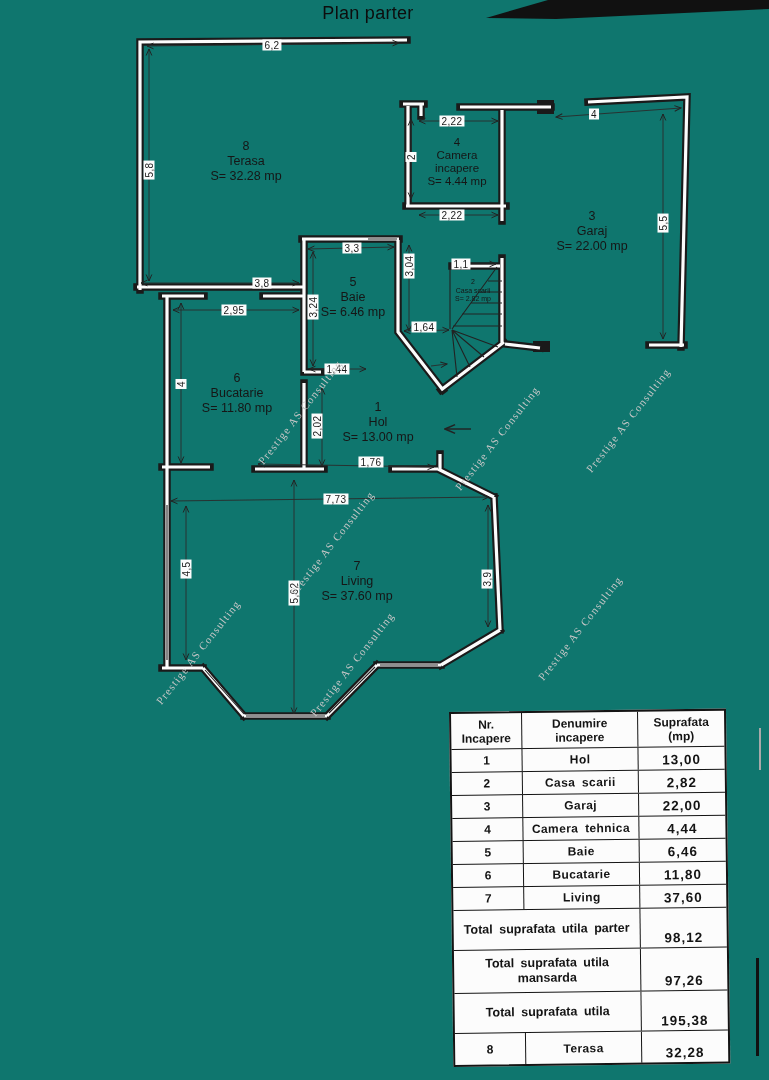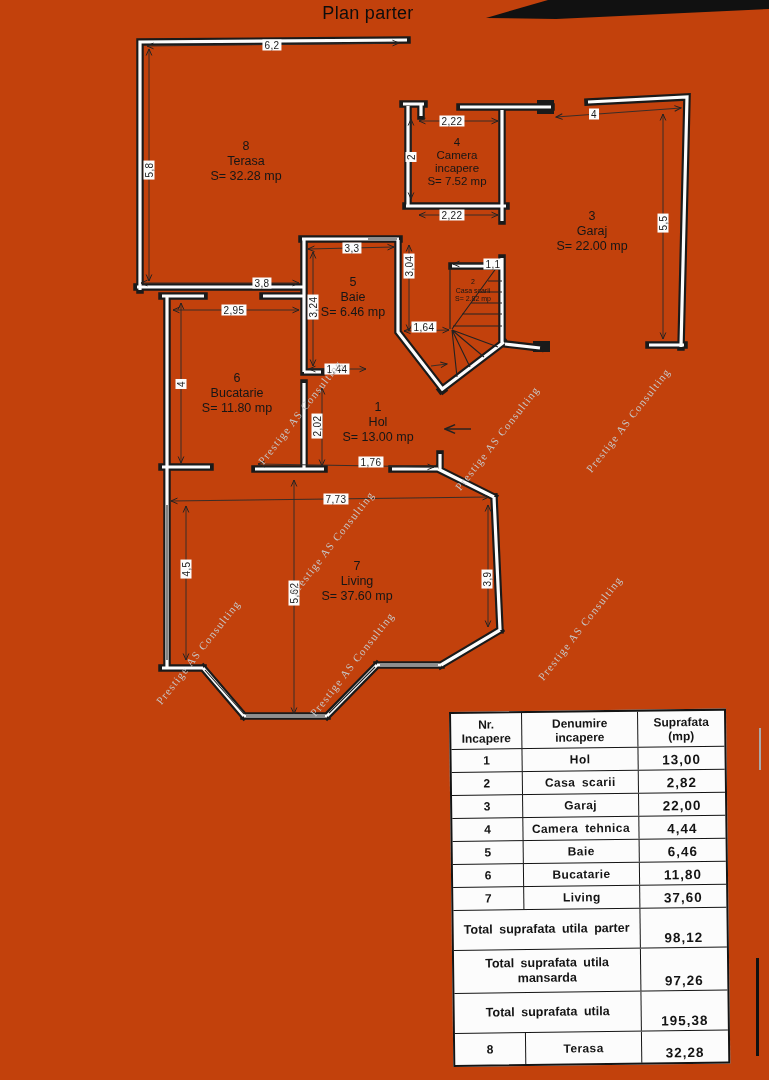--- a/index.html
+++ b/index.html
@@ -1,19 +1,19 @@
 <!DOCTYPE html>
 <html><head>
 <meta charset="utf-8">
 <style>
   * { box-sizing: border-box; }
   body { margin: 0; background: #e9e9e9; }
   .page {
     position: relative; width: 769px; height: 1080px;
-    background: #c2410c; overflow: hidden;
+    background: #0f766e; overflow: hidden;
     font-family: "Liberation Sans", sans-serif; color: #111;
   }
   .title {
     position: absolute; left: 368px; top: 3px; transform: translateX(-50%);
     font-size: 18px; letter-spacing: .3px; color: #0d0d0d;
   }
   svg.plan { position: absolute; left: 0; top: 0; }
   .wallB { stroke: #1a1a1a; stroke-width: 7.5; fill: none; stroke-linecap: square; stroke-linejoin: miter; }
   .wallW { stroke: #fcfcfc; stroke-width: 3.2; fill: none; stroke-linecap: butt; }
   .thin  { stroke: #222; stroke-width: 1.1; fill: none; }
@@ -160,21 +160,21 @@
 
   <div class="room" style="left:246px;top:161px">
     <span>8</span>
     <span>Terasa</span>
     <span>S= 32.28 mp</span>
   </div>
   <div class="room ct" style="left:457px;top:162px">
     <span>4</span>
     <span>Camera
 incapere</span>
-    <span>S= 7.52 mp</span>
+    <span>S= 4.44 mp</span>
   </div>
   <div class="room" style="left:592px;top:231px">
     <span>3</span>
     <span>Garaj</span>
     <span>S= 22.00 mp</span>
   </div>
   <div class="room" style="left:353px;top:297px">
     <span>5</span>
     <span>Baie</span>
     <span>S= 6.46 mp</span>
@@ -205,21 +205,21 @@
   <span class="dim" style="left:262px;top:283px">3,8</span>
   <span class="dim" style="left:452px;top:121px">2,22</span>
   <span class="dim rot" style="left:411px;top:157px">2</span>
   <span class="dim" style="left:452px;top:215px">2,22</span>
   <span class="dim" style="left:594px;top:114px">4</span>
   <span class="dim rot" style="left:663px;top:223px">5,5</span>
   <span class="dim" style="left:352px;top:248px">3,3</span>
   <span class="dim rot" style="left:313px;top:307px">3,24</span>
   <span class="dim rot" style="left:409px;top:266px">3,04</span>
   <span class="dim" style="left:337px;top:369px">1,44</span>
-  <span class="dim" style="left:493px;top:264px">1,1</span>
+  <span class="dim" style="left:461px;top:264px">1,1</span>
   <span class="dim" style="left:424px;top:327px">1,64</span>
   <span class="dim" style="left:234px;top:310px">2,95</span>
   <span class="dim rot" style="left:181px;top:384px">4</span>
   <span class="dim rot" style="left:317px;top:426px">2,02</span>
   <span class="dim" style="left:371px;top:462px">1,76</span>
   <span class="dim" style="left:336px;top:499px">7,73</span>
   <span class="dim rot" style="left:186px;top:569px">4,5</span>
   <span class="dim rot" style="left:294px;top:593px">5,62</span>
   <span class="dim rot" style="left:487px;top:579px">3,9</span>
 

